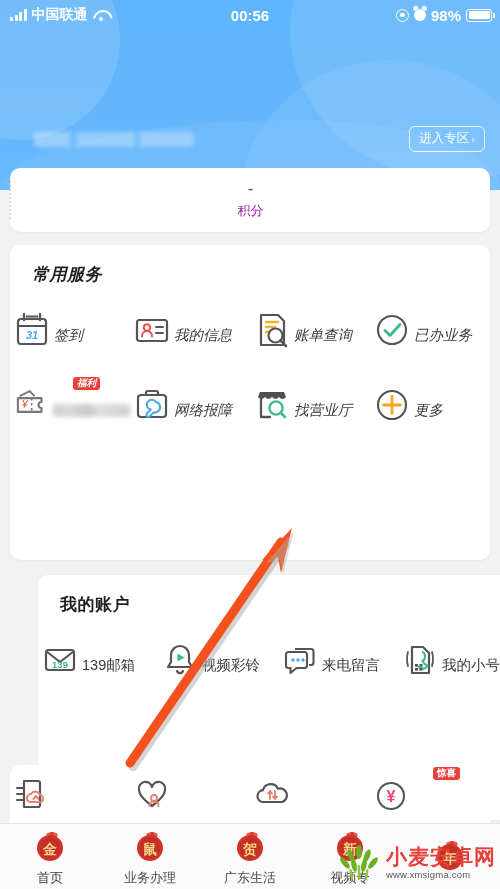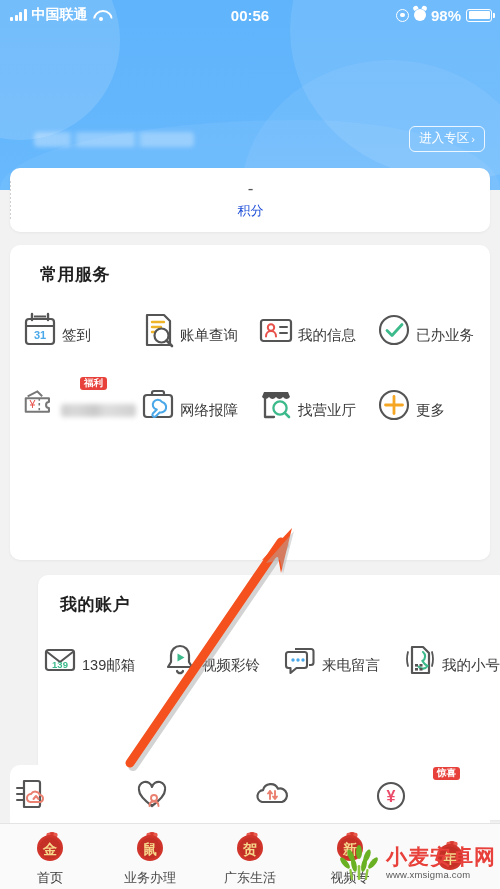--- a/index.html
+++ b/index.html
@@ -97,33 +97,33 @@
   .card {
     position:absolute; left:10px; width:480px; background:#fff;
     border-radius:10px; box-shadow:0 1px 3px rgba(0,0,0,.05);
   }
   .stats-card { top:168px; height:64px; display:flex; align-items:center; }
   .stat {
     flex:1; display:flex; flex-direction:column; align-items:center; justify-content:center; gap:5px;
   }
   .stat .val { font-size:19px; font-weight:bold; color:#2b2b2b; line-height:1; }
   .stat .val.dash { font-size:17px; color:#555; font-weight:normal; }
-  .stat .lbl { font-size:13px; color:#1d4ed8; }
+  .stat .lbl { font-size:13px; color:#a21caf; }
   .stat .lbl.blurred {
     width:72px; height:12px; border-radius:3px;
     background:linear-gradient(90deg,#d8d8d8 0%,#d2d2d2 30%,#e6e6e6 34%,#cfcfcf 40%,#d6d6d6 100%);
     filter:blur(2.4px);
   }
   .divider-dots {
     width:1px; height:38px; align-self:center;
     background-image:linear-gradient(#cfcfcf 50%,transparent 0);
     background-size:1px 4px; background-repeat:repeat-y;
   }
 
-  .services-card { top:245px; height:315px; padding:18px 0 0 8px; }
+  .services-card { top:245px; height:315px; padding:18px 0 0 0;font-style:italic; }
   .accounts-card { top:575px; height:245px; padding:18px 0 0 0; overflow:hidden;margin-left:28px; }
   .sec-title { font-size:17px; font-weight:bold; color:#1f1f1f; margin:0 0 0 22px; letter-spacing:.5px; }
 
   .grid { display:flex; flex-wrap:wrap; margin-top:14px; }
   .cell {
     width:25%; display:flex; flex-direction:row; align-items:center;
     margin-bottom:12px; position:relative; padding-top:8px;
   }
   .cell .ic { width:44px; height:44px; position:relative; margin-bottom:11px; }
   .cell .cap { font-size:14.5px; color:#3a3a3a; white-space:nowrap; }
@@ -233,42 +233,42 @@
             <line x1="16" y1="8.5" x2="28" y2="8.5" stroke="#555" stroke-width="2"></line>
             <text x="22" y="30.5" font-size="11" font-family="Liberation Sans, sans-serif" fill="#4aa8e8" text-anchor="middle" font-weight="bold">31</text>
           </svg>
         </div>
         <div class="cap">签到</div>
       </div>
 
       <div class="cell">
         <div class="ic">
           <svg viewBox="0 0 44 44">
+            <rect x="7" y="12" width="30" height="21" rx="2.5" fill="none" stroke="#555" stroke-width="2.2"></rect>
+            <circle cx="17" cy="19.5" r="3.2" fill="none" stroke="#e8504a" stroke-width="2"></circle>
+            <path d="M12 28.5 c0-3.4 2.4-5.4 5-5.4 s5 2 5 5.4" fill="none" stroke="#e8504a" stroke-width="2" stroke-linecap="round"></path>
+            <line x1="26" y1="19" x2="33" y2="19" stroke="#555" stroke-width="2" stroke-linecap="round"></line>
+            <line x1="26" y1="25" x2="33" y2="25" stroke="#555" stroke-width="2" stroke-linecap="round"></line>
+          </svg>
+        </div>
+        <div class="cap">我的信息</div>
+      </div>
+
+      <div class="cell">
+        <div class="ic">
+          <svg viewBox="0 0 44 44">
             <path d="M11 7 h17 l6 6 v24 a0 0 0 0 1 0 0 h-23 z" fill="none" stroke="#555" stroke-width="2.2" stroke-linejoin="round"></path>
             <line x1="16" y1="14" x2="28" y2="14" stroke="#f0b429" stroke-width="2.4" stroke-linecap="round"></line>
             <line x1="16" y1="19" x2="25" y2="19" stroke="#f0b429" stroke-width="2.4" stroke-linecap="round"></line>
             <line x1="16" y1="24" x2="21" y2="24" stroke="#f0b429" stroke-width="2.4" stroke-linecap="round"></line>
             <circle cx="25.5" cy="27.5" r="7" fill="#fff" stroke="#555" stroke-width="2.2"></circle>
             <line x1="30.5" y1="32.5" x2="36" y2="38" stroke="#555" stroke-width="2.6" stroke-linecap="round"></line>
           </svg>
         </div>
         <div class="cap">账单查询</div>
-      </div>
-
-      <div class="cell">
-        <div class="ic">
-          <svg viewBox="0 0 44 44">
-            <rect x="7" y="12" width="30" height="21" rx="2.5" fill="none" stroke="#555" stroke-width="2.2"></rect>
-            <circle cx="17" cy="19.5" r="3.2" fill="none" stroke="#e8504a" stroke-width="2"></circle>
-            <path d="M12 28.5 c0-3.4 2.4-5.4 5-5.4 s5 2 5 5.4" fill="none" stroke="#e8504a" stroke-width="2" stroke-linecap="round"></path>
-            <line x1="26" y1="19" x2="33" y2="19" stroke="#555" stroke-width="2" stroke-linecap="round"></line>
-            <line x1="26" y1="25" x2="33" y2="25" stroke="#555" stroke-width="2" stroke-linecap="round"></line>
-          </svg>
-        </div>
-        <div class="cap">我的信息</div>
       </div>
 
       <div class="cell">
         <div class="ic">
           <svg viewBox="0 0 44 44">
             <circle cx="22" cy="22" r="14" fill="none" stroke="#555" stroke-width="2.1"></circle>
             <path d="M15 22.5 l5 5 l10 -11" fill="none" stroke="#3cba8c" stroke-width="2.8" stroke-linecap="round" stroke-linejoin="round"></path>
           </svg>
         </div>
         <div class="cap">已办业务</div>

